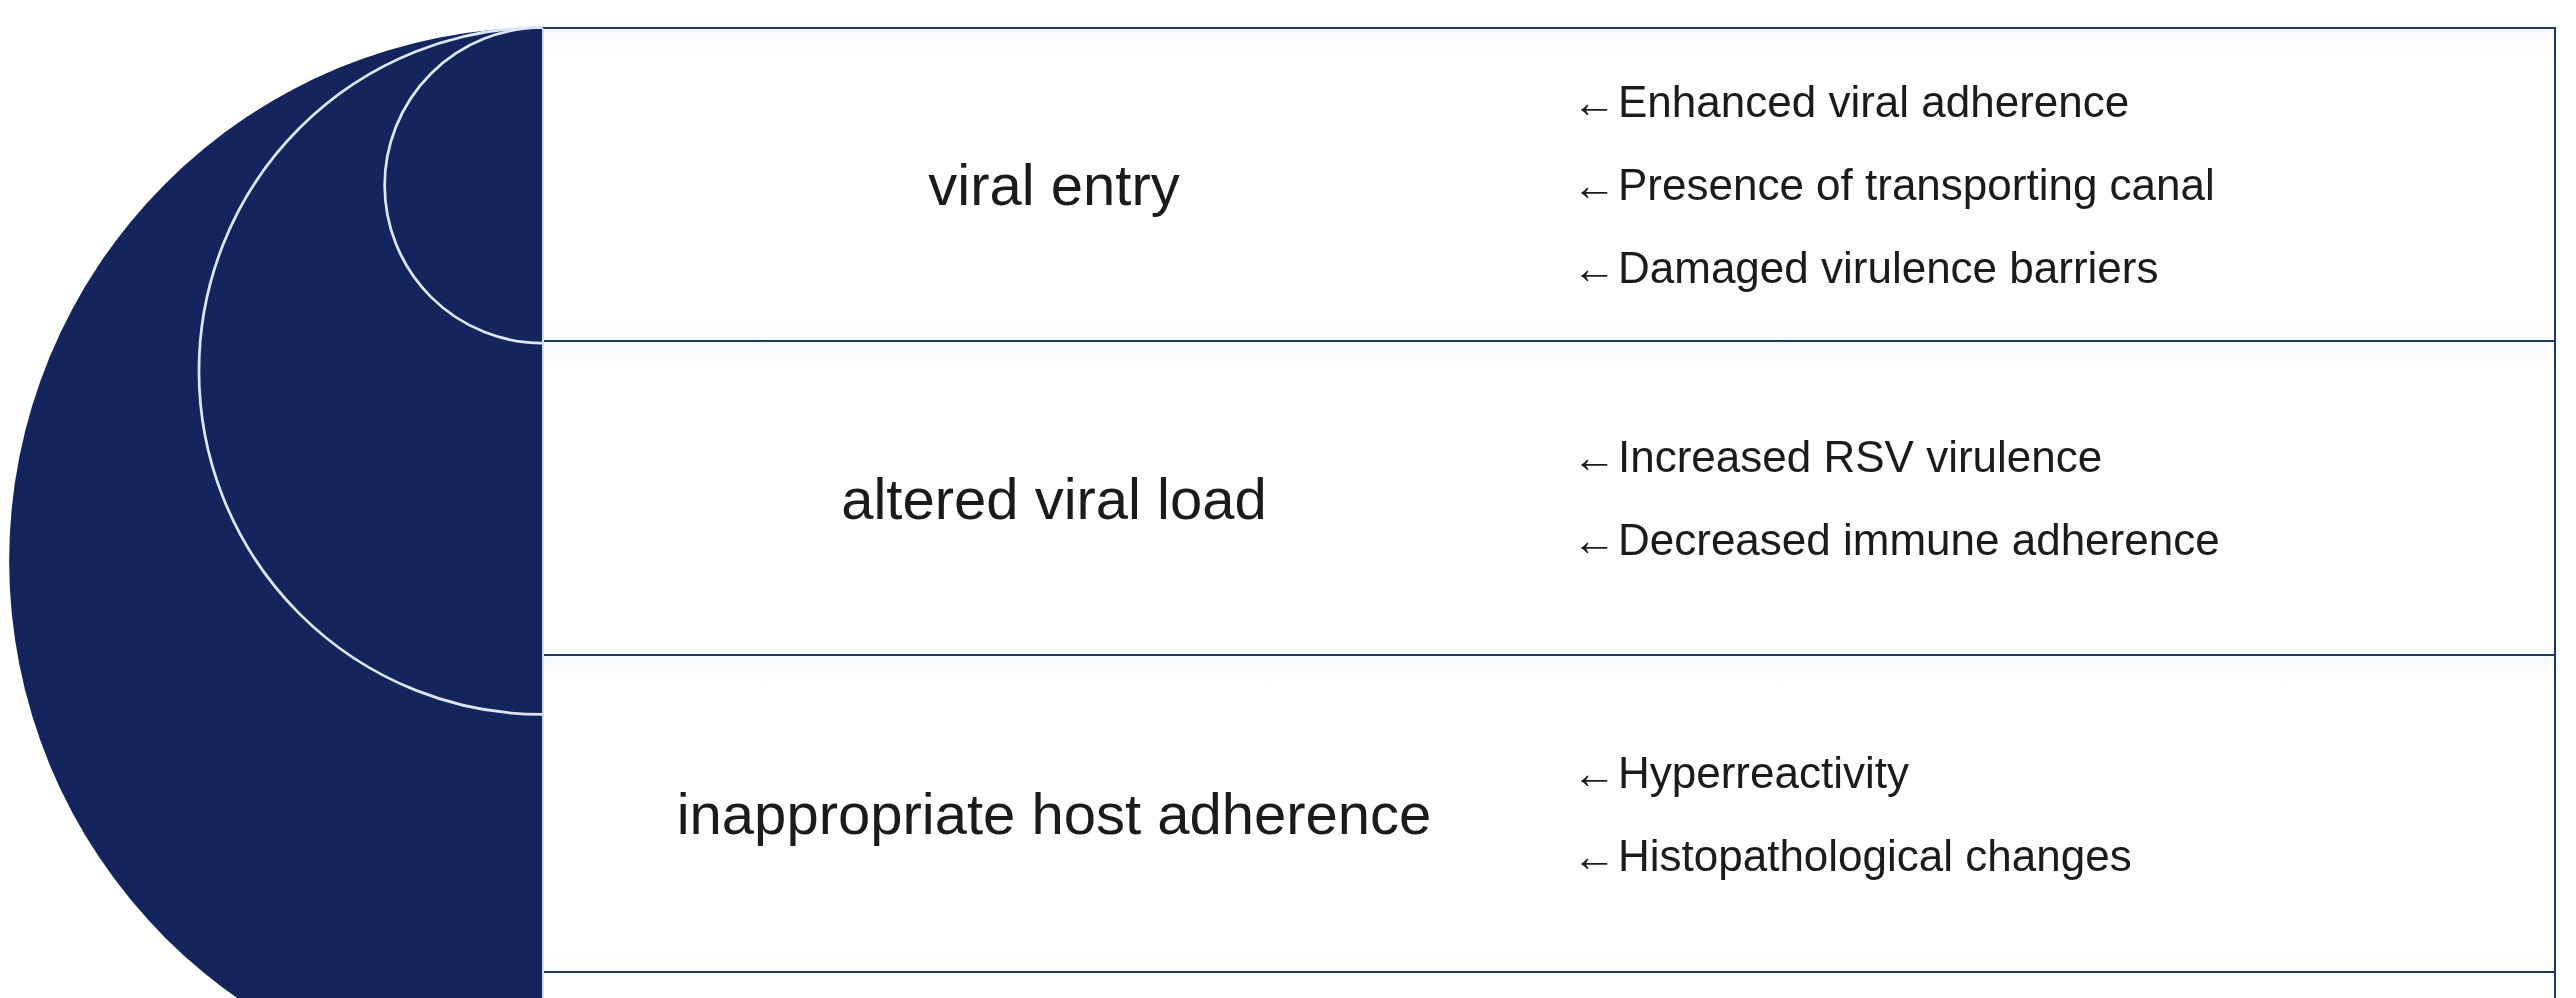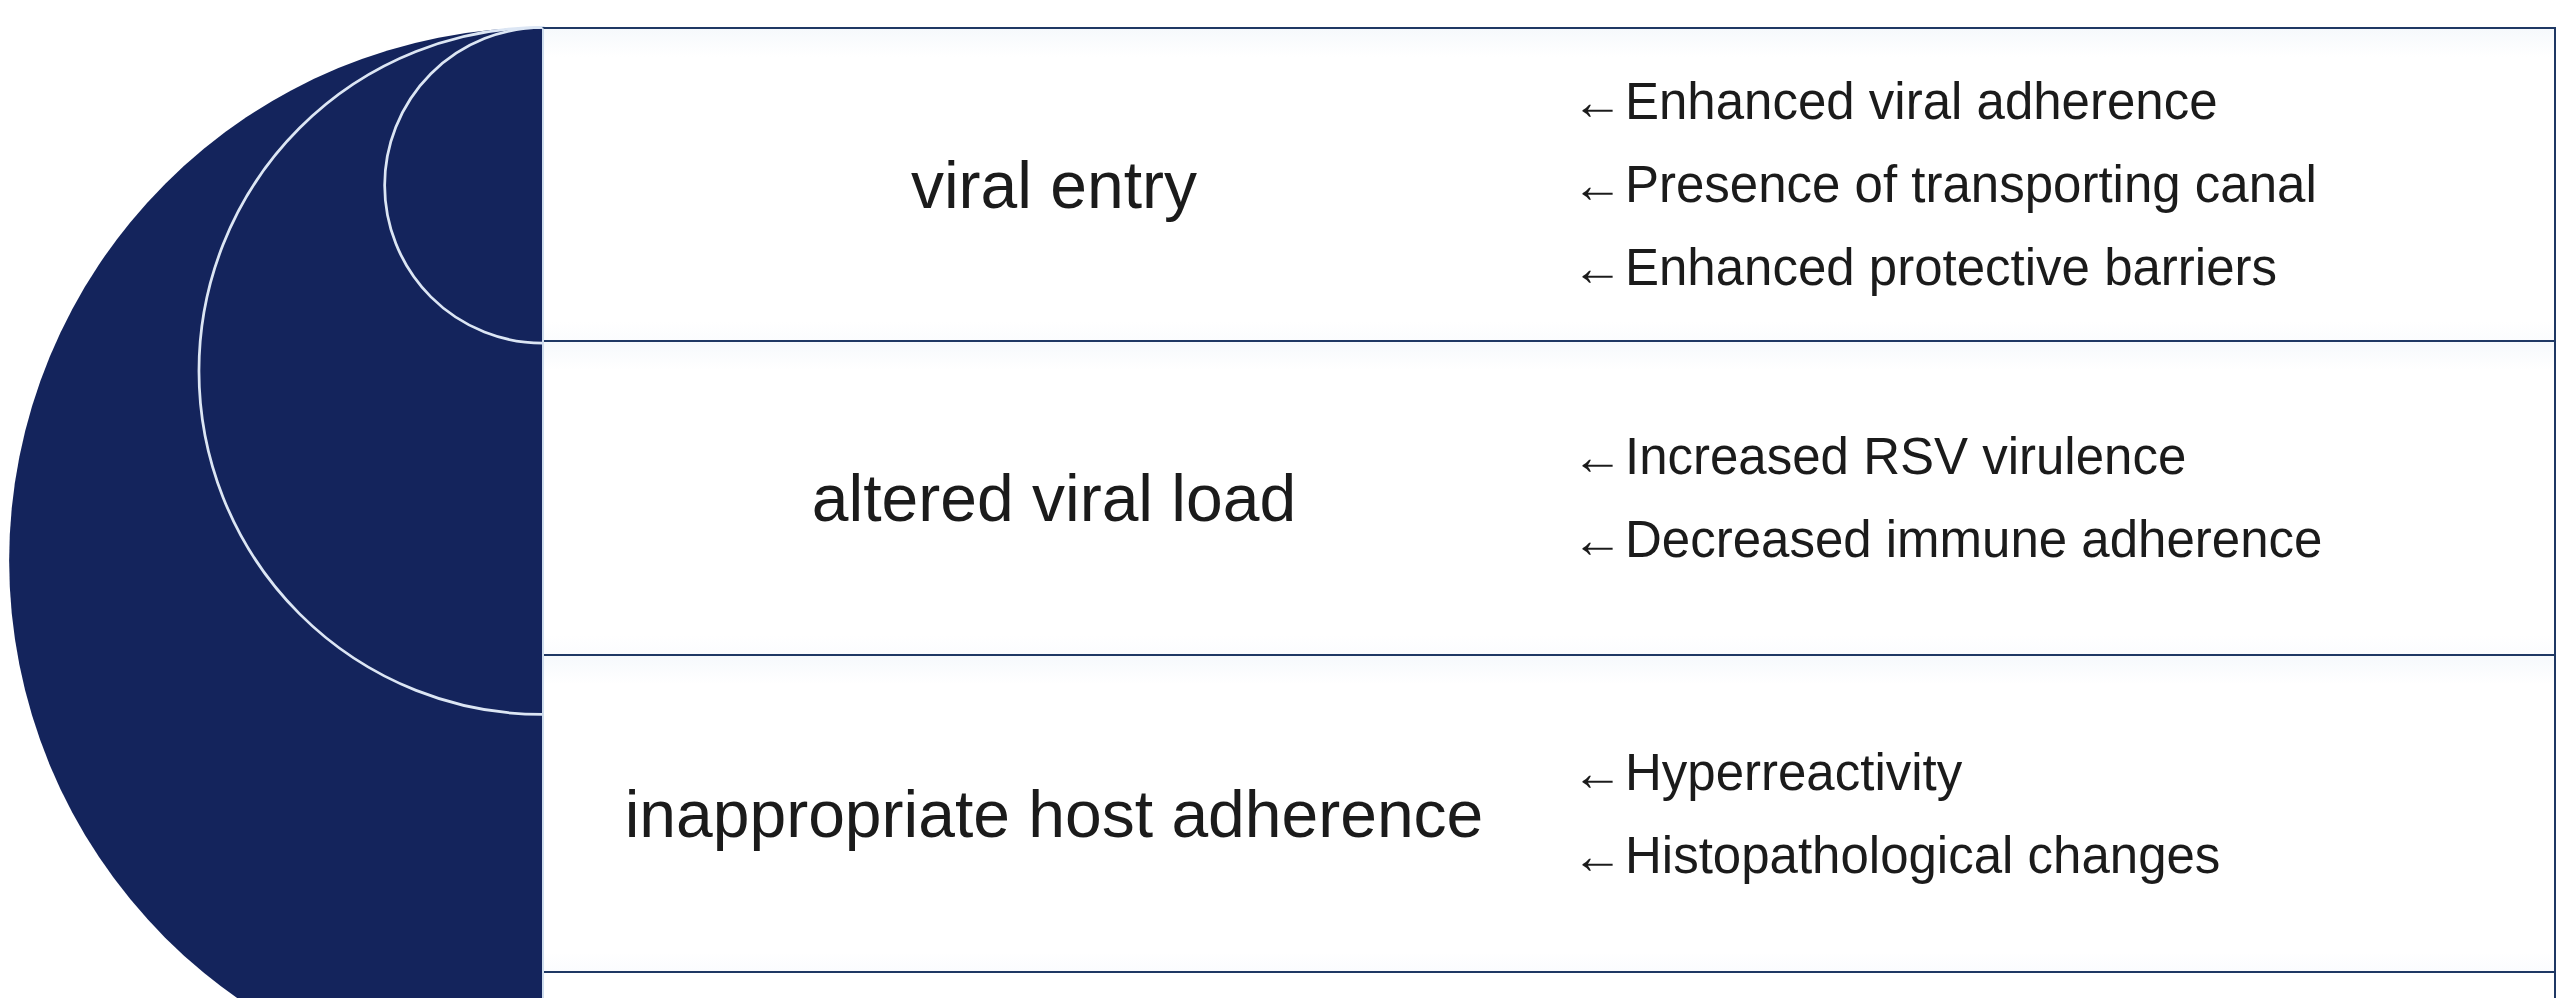--- a/index.html
+++ b/index.html
@@ -43,29 +43,29 @@
   .stage-row.r3 { height: 317px; }
   .stage-row.r4 {
     flex: 1;
     border-bottom: none;
     background: #ffffff;
   }
   .title-cell {
     width: 1020px;
     flex: 0 0 1020px;
     text-align: center;
-    font-size: 66px;
+    font-size: 58px;
     line-height: 1.16;
     color: #1b1b1b;
     letter-spacing: 0px;
   }
   .factors-cell {
     flex: 1;
     padding-left: 8.2px;
-    font-size: 51px;
+    font-size: 44px;
     line-height: 83px;
     color: #1b1b1b;
   }
   .factor-line { white-space: nowrap; }
   .arrow { padding-right: 1.8px; }
 </style>
 </head>
 <body>
 
 <div class="canvas">
@@ -83,21 +83,21 @@
     </g>
   </svg>
 
   <div class="stage-table">
 
     <div class="stage-row r1">
       <div class="title-cell">viral entry</div>
       <div class="factors-cell">
         <div class="factor-line"><span class="arrow">←</span><span>Enhanced viral adherence</span></div>
         <div class="factor-line"><span class="arrow">←</span><span>Presence of transporting canal</span></div>
-        <div class="factor-line"><span class="arrow">←</span><span>Enhanced protective barriers</span></div>
+        <div class="factor-line"><span class="arrow">←</span><span>Damaged virulence barriers</span></div>
       </div>
     </div>
 
     <div class="stage-row r2">
       <div class="title-cell">altered viral load</div>
       <div class="factors-cell">
         <div class="factor-line"><span class="arrow">←</span><span>Increased RSV virulence</span></div>
         <div class="factor-line"><span class="arrow">←</span><span>Decreased immune adherence</span></div>
       </div>
     </div>

